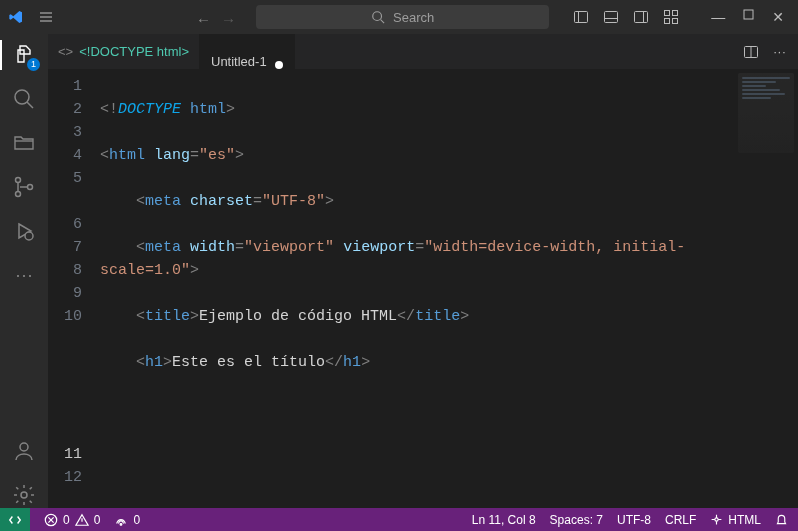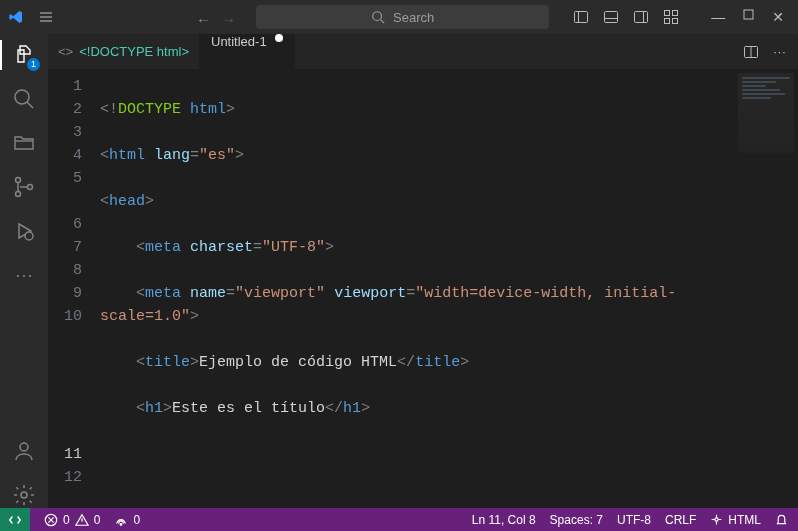--- a/index.html
+++ b/index.html
@@ -60,21 +60,21 @@
   
   .editor-col { flex:1; display:flex; flex-direction:column; min-width:0;}
   .tabbar {
     height:35px; background:#252526;
     display:flex; align-items:center;
   }
   .breadcrumb-icon { padding:0 10px; color:#c586c0; display:flex; align-items:center; gap:6px;}
   .bc-tag { color:#4ec9b0;}
   .tab {
     background:#1e1e1e; height:35px;
-    display:flex; align-items:flex-start; gap:8px;
+    display:flex; align-items:flex-end; gap:8px;
     padding:0 12px; color:#ccc; font-size:13px;
     border-right:1px solid #252526;
   }
   .tab .dot { width:8px; height:8px; background:#fff; border-radius:50%; }
   .tabbar .tab-spacer { flex:1; }
   .tab-actions { display:flex; gap:14px; padding:0 12px; color:#bbb;}
   .tab-actions span { cursor:pointer;}
 
   .editor {
     flex:1; display:flex;
@@ -88,21 +88,21 @@
   }
   .gutter div { height:23px; }
   .gutter div.wrap { color:transparent; }
   .code {
     flex:1; padding:6px 0; white-space:pre-wrap; color:#d4d4d4;
     padding-right:70px;
   }
   .code .line { min-height:23px; white-space:pre-wrap; word-break:break-word; padding-left:0;}
   .pcol { color:#808080;} 
   .tagc { color:#569cd6;} 
-  .doct { color:#84cc16;}
+  .doct { color:#0ea5e9;font-style:italic;}
   .attr { color:#9cdcfe;}
   .strv { color:#ce9178;}
   .txt  { color:#d4d4d4;}
 
   .minimap {
     position:absolute; top:4px; right:4px; width:56px; height:80px;
     background:linear-gradient(#2f2f2f,#272727);
     opacity:0.55; border-radius:2px;
     display:flex; flex-direction:column; gap:2px; padding:4px;
   }
@@ -285,23 +285,22 @@
           <div class="wrap"></div>
           <div class="wrap"></div>
           <div class="wrap"></div>
           <div class="wrap"></div>
           <div style="color: rgb(198, 198, 198);">11</div>
           <div>12</div>
         </div>
       <div class="code">
 <div class="line"><span class="pcol">&lt;!</span><span class="doct">DOCTYPE</span> <span class="tagc">html</span><span class="pcol">&gt;</span></div>
 <div class="line"><span class="pcol">&lt;</span><span class="tagc">html</span> <span class="attr">lang</span><span class="pcol">=</span><span class="strv">"es"</span><span class="pcol">&gt;</span></div>
-<div class="line"><span class="pcol">&lt;</span><span class="tagc">head</span><span class="pcol">&gt;</span></div>
 <div class="line">    <span class="pcol">&lt;</span><span class="tagc">meta</span> <span class="attr">charset</span><span class="pcol">=</span><span class="strv">"UTF-8"</span><span class="pcol">&gt;</span></div>
-<div class="line">    <span class="pcol">&lt;</span><span class="tagc">meta</span> <span class="attr">name</span><span class="pcol">=</span><span class="strv">"viewport"</span> <span class="attr">viewport</span><span class="pcol">=</span><span class="strv">"width=device-width, initial-scale=1.0"</span><span class="pcol">&gt;</span></div>
+<div class="line">    <span class="pcol">&lt;</span><span class="tagc">meta</span> <span class="attr">width</span><span class="pcol">=</span><span class="strv">"viewport"</span> <span class="attr">viewport</span><span class="pcol">=</span><span class="strv">"width=device-width, initial-scale=1.0"</span><span class="pcol">&gt;</span></div>
 <div class="line">    <span class="pcol">&lt;</span><span class="tagc">title</span><span class="pcol">&gt;</span><span class="txt">Ejemplo de código HTML</span><span class="pcol">&lt;/</span><span class="tagc">title</span><span class="pcol">&gt;</span></div>
 <div class="line">    <span class="pcol">&lt;</span><span class="tagc">h1</span><span class="pcol">&gt;</span><span class="txt">Este es el título</span><span class="pcol">&lt;/</span><span class="tagc">h1</span><span class="pcol">&gt;</span></div>
 
 
 
       </div>
       <div class="minimap">
         <div></div>
           <div></div>
           <div></div>

